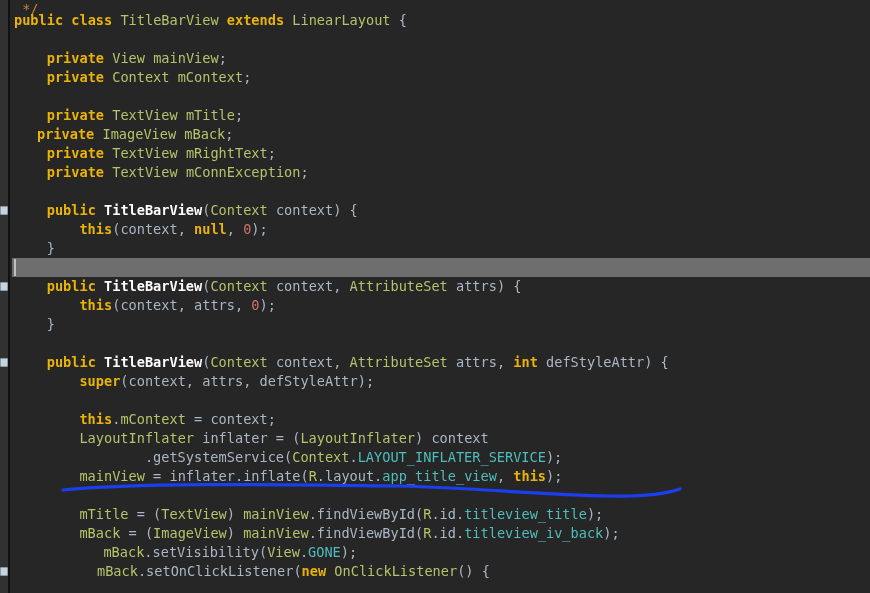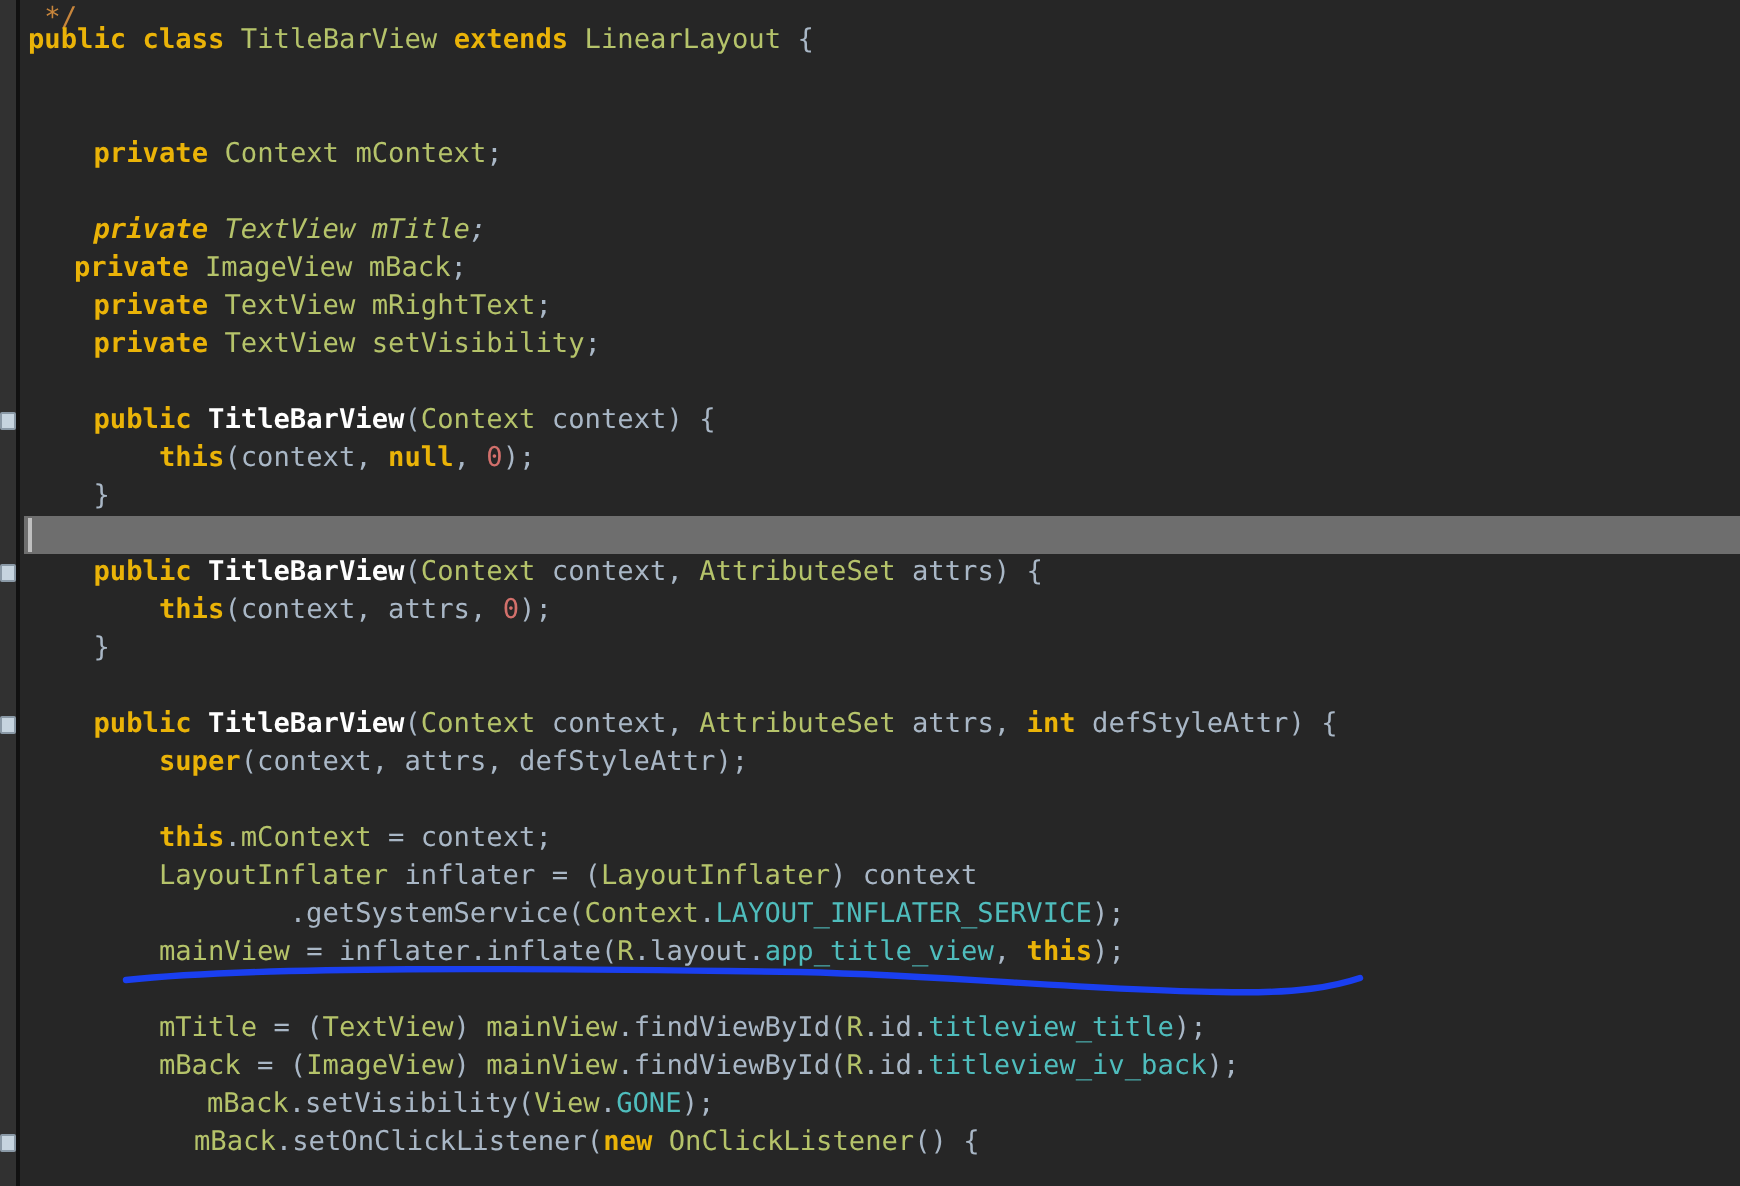--- a/index.html
+++ b/index.html
@@ -114,26 +114,27 @@
 
 <div id="editor">
 
   <div class="line-highlight" style="top:258px;"></div>
   <div class="caret" style="left:14px; top:259px;"></div>
 
   <div id="code-surface">
       <div class="code-line" style="top: 0px;"><span class="txt" style="padding-left: 14px;"><span class="comment"> */</span></span></div>
       <div class="code-line" style="top: 11px;"><span class="txt" style="padding-left: 14px;"><span class="kw">public</span><span class="plain"> </span><span class="kw">class</span><span class="plain"> </span><span class="type">TitleBarView</span><span class="plain"> </span><span class="kw">extends</span><span class="plain"> </span><span class="type">LinearLayout</span><span class="punct"> {</span></span></div>
       <div class="code-line" style="top: 30px;"><span class="txt" style="padding-left: 14px;"></span></div>
+      <div class="code-line" style="top: 49px;"><span class="txt" style="padding-left: 46.72px;"><span class="kw">private</span><span class="plain"> </span><span class="type">View</span><span class="plain"> </span><span class="type">mainView</span><span class="punct">;</span></span></div>
       <div class="code-line" style="top: 68px;"><span class="txt" style="padding-left: 46.72px;"><span class="kw">private</span><span class="plain"> </span><span class="type">Context</span><span class="plain"> </span><span class="type">mContext</span><span class="punct">;</span></span></div>
       <div class="code-line" style="top: 87px;"><span class="txt" style="padding-left: 14px;"></span></div>
-      <div class="code-line" style="top: 106px;"><span class="txt" style="padding-left: 46.72px; font-style: italic;"><span class="kw">private</span><span class="plain"> </span><span class="type">TextView</span><span class="plain"> </span><span class="type">mTitle</span><span class="punct">;</span></span></div>
+      <div class="code-line" style="top: 106px;"><span class="txt" style="padding-left: 46.72px;"><span class="kw">private</span><span class="plain"> </span><span class="type">TextView</span><span class="plain"> </span><span class="type">mTitle</span><span class="punct">;</span></span></div>
       <div class="code-line" style="top: 125px;"><span class="txt" style="padding-left: 37px;"><span class="kw">private</span><span class="plain"> </span><span class="type">ImageView</span><span class="plain"> </span><span class="type">mBack</span><span class="punct">;</span></span></div>
       <div class="code-line" style="top: 144px;"><span class="txt" style="padding-left: 46.72px;"><span class="kw">private</span><span class="plain"> </span><span class="type">TextView</span><span class="plain"> </span><span class="type">mRightText</span><span class="punct">;</span></span></div>
-      <div class="code-line" style="top: 163px;"><span class="txt" style="padding-left: 46.72px;"><span class="kw">private</span><span class="plain"> </span><span class="type">TextView</span><span class="plain"> </span><span class="type">setVisibility</span><span class="punct">;</span></span></div>
+      <div class="code-line" style="top: 163px;"><span class="txt" style="padding-left: 46.72px;"><span class="kw">private</span><span class="plain"> </span><span class="type">TextView</span><span class="plain"> </span><span class="type">mConnException</span><span class="punct">;</span></span></div>
       <div class="code-line" style="top: 182px;"><span class="txt" style="padding-left: 14px;"></span></div>
       <div class="code-line" style="top: 201px;"><span class="txt" style="padding-left: 46.72px;"><span class="kw">public</span><span class="plain"> </span><span class="fn">TitleBarView</span><span class="punct">(</span><span class="type">Context</span><span class="plain"> </span><span class="plain">context</span><span class="punct">) {</span></span></div>
       <div class="code-line" style="top: 220px;"><span class="txt" style="padding-left: 79.44px;"><span class="kw">this</span><span class="punct">(</span><span class="plain">context</span><span class="punct">, </span><span class="kw">null</span><span class="punct">, </span><span class="num">0</span><span class="punct">);</span></span></div>
       <div class="code-line" style="top: 239px;"><span class="txt" style="padding-left: 46.72px;"><span class="punct">}</span></span></div>
       <div class="code-line" style="top: 258px;"><span class="txt" style="padding-left: 14px;"></span></div>
       <div class="code-line" style="top: 277px;"><span class="txt" style="padding-left: 46.72px;"><span class="kw">public</span><span class="plain"> </span><span class="fn">TitleBarView</span><span class="punct">(</span><span class="type">Context</span><span class="plain"> </span><span class="plain">context</span><span class="punct">, </span><span class="type">AttributeSet</span><span class="plain"> </span><span class="plain">attrs</span><span class="punct">) {</span></span></div>
       <div class="code-line" style="top: 296px;"><span class="txt" style="padding-left: 79.44px;"><span class="kw">this</span><span class="punct">(</span><span class="plain">context</span><span class="punct">, </span><span class="plain">attrs</span><span class="punct">, </span><span class="num">0</span><span class="punct">);</span></span></div>
       <div class="code-line" style="top: 315px;"><span class="txt" style="padding-left: 46.72px;"><span class="punct">}</span></span></div>
       <div class="code-line" style="top: 334px;"><span class="txt" style="padding-left: 14px;"></span></div>
       <div class="code-line" style="top: 353px;"><span class="txt" style="padding-left: 46.72px;"><span class="kw">public</span><span class="plain"> </span><span class="fn">TitleBarView</span><span class="punct">(</span><span class="type">Context</span><span class="plain"> </span><span class="plain">context</span><span class="punct">, </span><span class="type">AttributeSet</span><span class="plain"> </span><span class="plain">attrs</span><span class="punct">, </span><span class="kw">int</span><span class="plain"> </span><span class="plain">defStyleAttr</span><span class="punct">) {</span></span></div>

